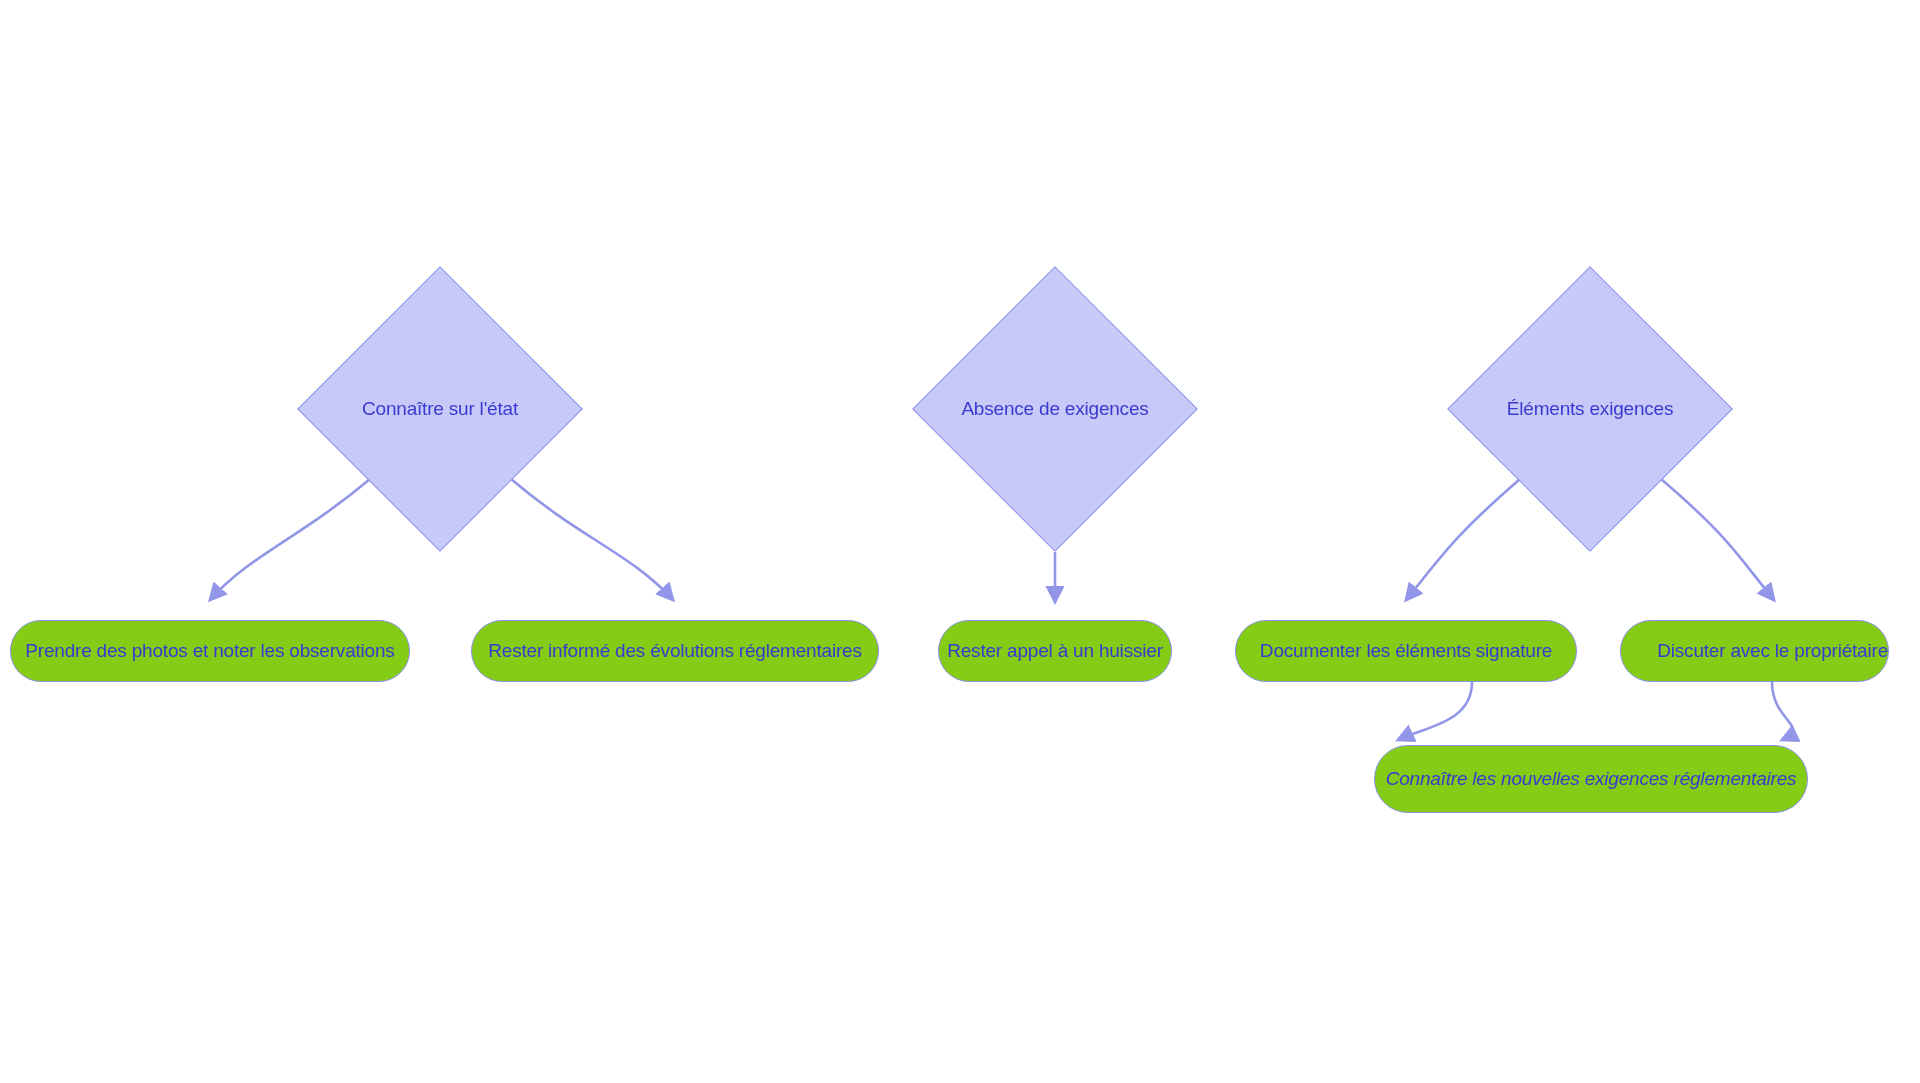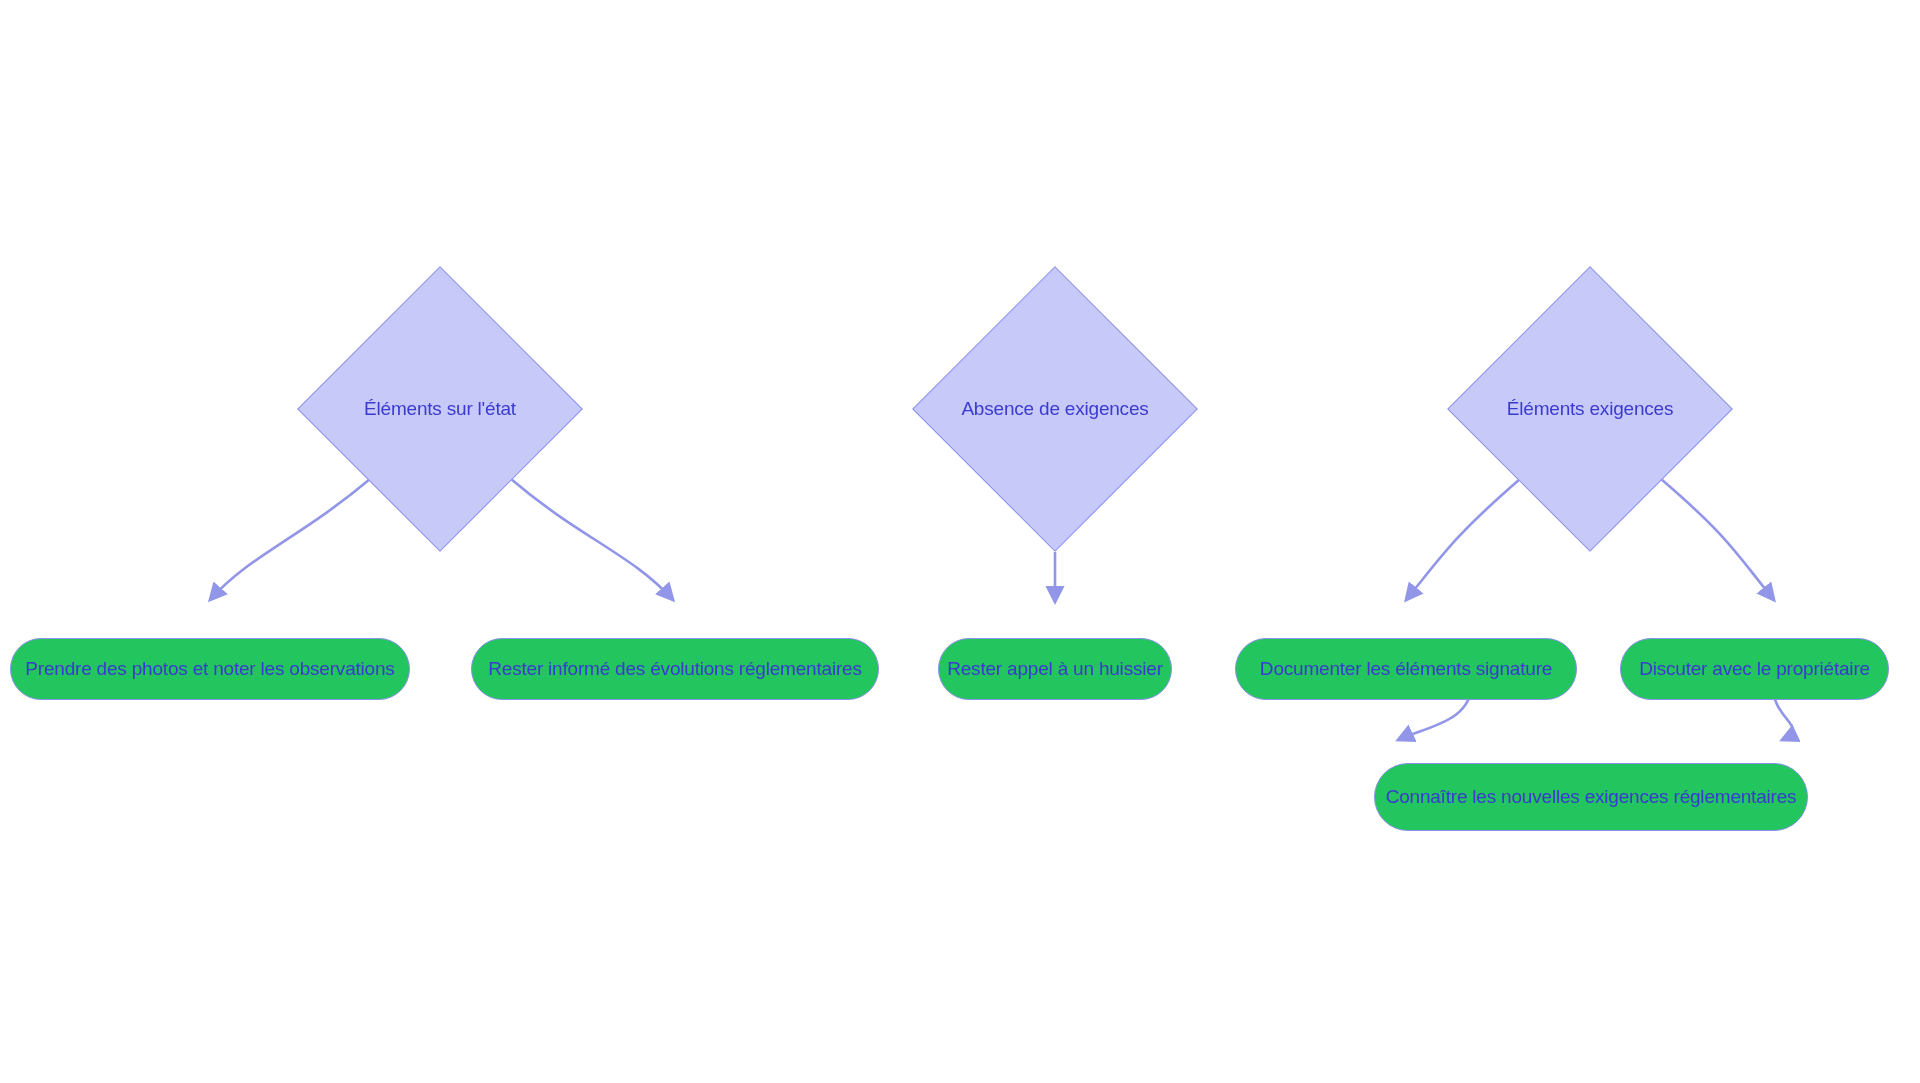--- a/index.html
+++ b/index.html
@@ -58,29 +58,29 @@
     display: flex;
     align-items: center;
     justify-content: center;
   }
   .diamond-wrap .node-label {
     position: absolute;
     z-index: 2;
   }
   
   .rounded {
-    background: #22c55e;
+    background: #84cc16;
     border: 1.4px solid #8b90e8;
     border-radius: 32px;
     height: 62px;
-    margin-top: 18px;
   }
   .bottom-node {
     height: 68px;
     border-radius: 34px;
+    font-style: italic;
   }
 </style>
 </head>
 <body>
 
 <div id="canvas">
 
   <svg id="edge-layer" viewBox="0 0 1920 1083" width="1920" height="1083" xmlns="http://www.w3.org/2000/svg">
     <defs>
       <marker id="arrowhead" markerWidth="9" markerHeight="9" refX="6.2" refY="4.3" orient="auto" markerUnits="strokeWidth">
@@ -98,21 +98,21 @@
 
     <path d="M 1661 479 C 1730 538, 1738 556, 1774 600" fill="none" stroke="#9296e8" stroke-width="2.6" marker-end="url(#arrowhead)"></path>
 
     <path d="M 1472 682 C 1472 722, 1428 726, 1398 740" fill="none" stroke="#9296e8" stroke-width="2.6" marker-end="url(#arrowhead)"></path>
 
     <path d="M 1772 682 C 1772 722, 1812 726, 1782 740" fill="none" stroke="#9296e8" stroke-width="2.6" marker-end="url(#arrowhead)"></path>
   </svg>
 
   <div class="diamond-wrap" style="left:300px; top:269px; width:280px; height:280px;">
     <div class="diamond"></div>
-    <span class="node-label">Éléments sur l'état</span>
+    <span class="node-label">Connaître sur l'état</span>
   </div>
 
   <div class="diamond-wrap" style="left:915px; top:269px; width:280px; height:280px;">
     <div class="diamond"></div>
     <span class="node-label">Absence de exigences</span>
   </div>
 
   <div class="diamond-wrap" style="left:1450px; top:269px; width:280px; height:280px;">
     <div class="diamond"></div>
     <span class="node-label">Éléments exigences</span>
@@ -127,21 +127,21 @@
   </div>
 
   <div class="node rounded" style="left:938px; top:620px; width:234px;">
     <span class="node-label">Rester appel à un huissier</span>
   </div>
 
   <div class="node rounded" style="left:1235px; top:620px; width:342px;">
     <span class="node-label">Documenter les éléments signature</span>
   </div>
 
-  <div class="node rounded" style="left:1620px; top:620px; width:269px;">
+  <div class="node rounded" style="left:1620px; top:620px; width:269px;justify-content:flex-end;">
     <span class="node-label">Discuter avec le propriétaire</span>
   </div>
 
   <div class="node rounded bottom-node" style="left:1374px; top:745px; width:434px;">
     <span class="node-label">Connaître les nouvelles exigences réglementaires</span>
   </div>
 
 </div>
 
 </body></html>

